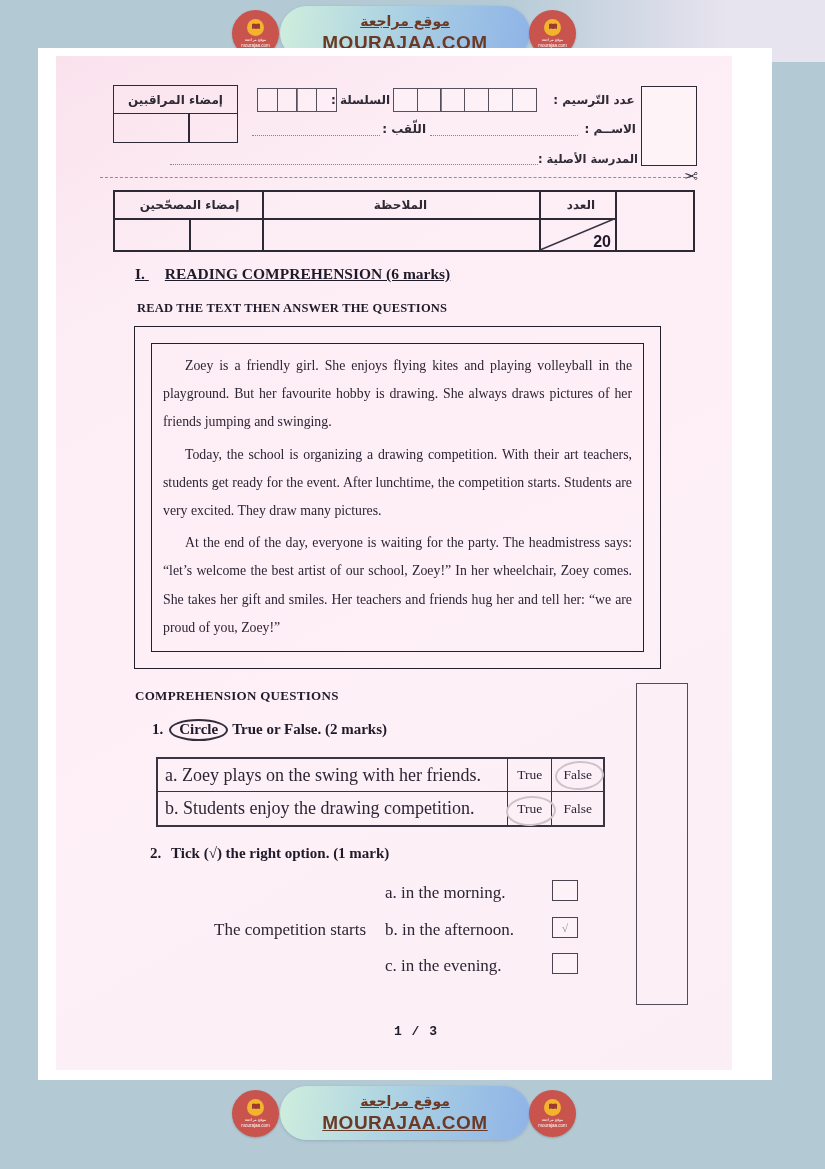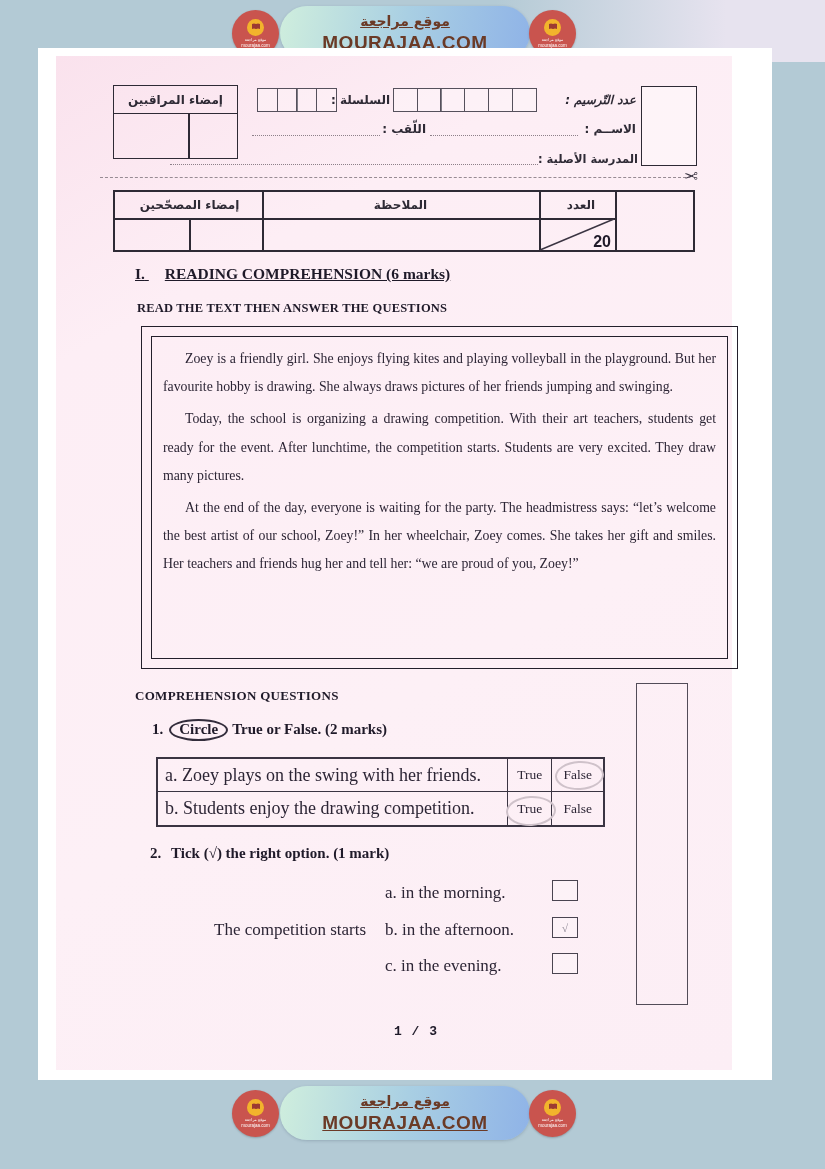--- a/index.html
+++ b/index.html
@@ -35,21 +35,21 @@
   .bx  { border:1.5px solid #2e2a35; }
   .dots { border-bottom:1.6px dotted #8d8089; height:14px; }
   .cellrow { display:flex; }
   .cell { width:21px; height:24px; border:1.2px solid #55505c; margin-left:-1.2px; background:rgba(255,255,255,.25);}
   .cell.w { width:25px; }
   
   .mtable { left:57px; top:134px; width:582px; height:62px; border:2px solid #2e2a35; }
   .mline { position:absolute; background:#2e2a35; }
   .mhead { position:absolute; top:0; height:26px; display:flex; align-items:center; justify-content:center; }
   
-  .tbox-outer { left:85px; top:270px; width:597px; height:343px; border:1.6px solid #231f2b; padding:9px; }
+  .tbox-outer { left:78px; top:270px; width:527px; height:343px; border:1.6px solid #231f2b; padding:16px; }
   .tbox-inner { width:100%; height:100%; border:1.6px solid #231f2b; padding:8px 11px 0 11px; }
   .tbox-inner p { font-size:13.8px; line-height:28.2px; text-align:justify; text-indent:22px;
                   margin-bottom:4px; color:#2c2535; }
   .h-serif { font-family:"Liberation Serif", serif; font-weight:bold; color:#1f1a29; }
   
   .tftable { left:100px; top:701px; width:449px; height:70px; border:2px solid #3a3442; }
   .tfrow { display:flex; height:33px; }
   .tf-st { width:352px; padding-left:7px; display:flex; align-items:center; font-size:18px; }
   .tf-c  { width:45px; display:flex; align-items:center; justify-content:center; font-size:13.5px;
            border-left:1.5px solid #3a3442; }
@@ -91,21 +91,21 @@
           <line x1="5" y1="1" x2="5" y2="6" stroke="#9c3b32" stroke-width=".6"></line>
         </svg>
     </span>
     <span class="t1">موقع مراجعة</span>
     <span class="t2">mourajaa.com</span>
   </div>
 
   <div class="sheet">
     <div class="page">
 
-      <div class="abs bx" style="left:57px; top:29px; width:125px; height:74px;">
+      <div class="abs bx" style="left:57px; top:29px; width:125px; height:58px;">
         <div style="height:28px; border-bottom:1.5px solid #2e2a35; display:flex; align-items:center; justify-content:center;">
           <span class="ar">إمضاء المراقبين</span>
         </div>
         <div style="position:absolute; left:74px; top:28px; bottom:0; width:1.5px; background:#2e2a35;"></div>
       </div>
 
       <div class="abs cellrow" style="left:202px; top:32px;">
         <span class="cell"></span>
           <span class="cell"></span>
           <span class="cell"></span>
@@ -113,21 +113,21 @@
       </div>
       <div class="abs ar" style="left:288px; top:37px; width:46px; text-align:center;">السلسلة :</div>
       <div class="abs cellrow" style="left:338px; top:32px;">
         <span class="cell w"></span>
           <span class="cell w"></span>
           <span class="cell w"></span>
           <span class="cell w"></span>
           <span class="cell w"></span>
           <span class="cell w"></span>
       </div>
-      <div class="abs ar" style="left:496px; top:37px; width:84px; text-align:right;font-style:italic;">عدد التّرسيم :</div>
+      <div class="abs ar" style="left:496px; top:37px; width:84px; text-align:center;">عدد التّرسيم :</div>
 
       <div class="abs bx" style="left:585px; top:30px; width:56px; height:80px; background:rgba(255,255,255,.35);"></div>
 
       <div class="abs dots" style="left:196px; top:66px; width:128px;"></div>
       <div class="abs ar" style="left:328px; top:66px; width:42px; text-align:center;">اللّقب :</div>
       <div class="abs dots" style="left:374px; top:66px; width:148px;"></div>
       <div class="abs ar" style="left:526px; top:66px; width:54px; text-align:right;">الاســم :</div>
 
       <div class="abs dots" style="left:114px; top:95px; width:368px;"></div>
       <div class="abs ar" style="left:466px; top:96px; width:116px; text-align:right; font-size:11.5px;">المدرسة الأصلية :</div>

